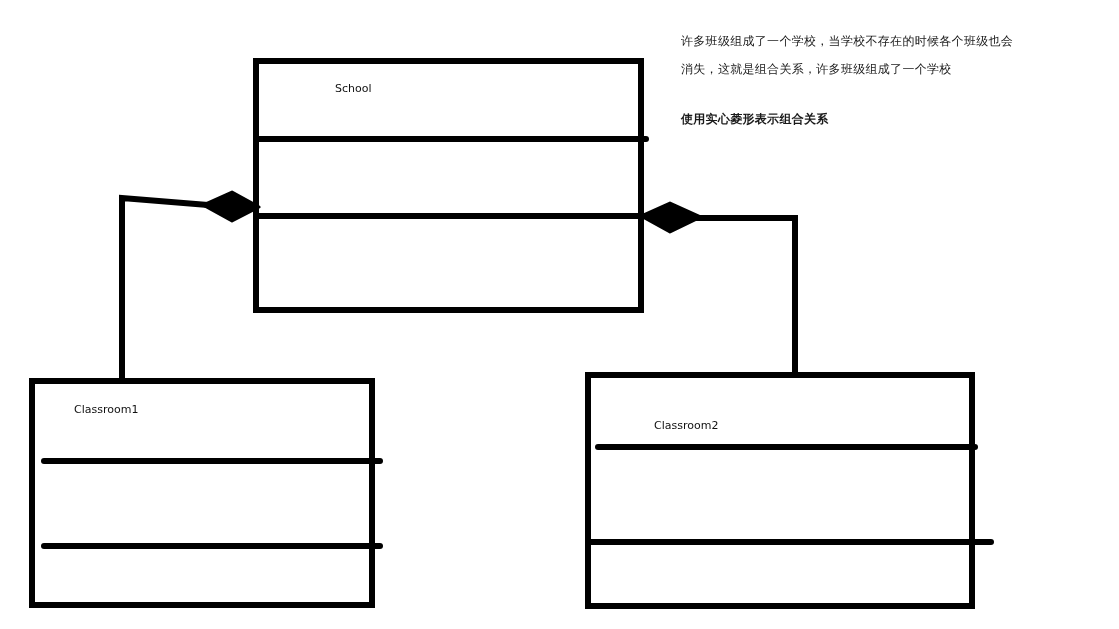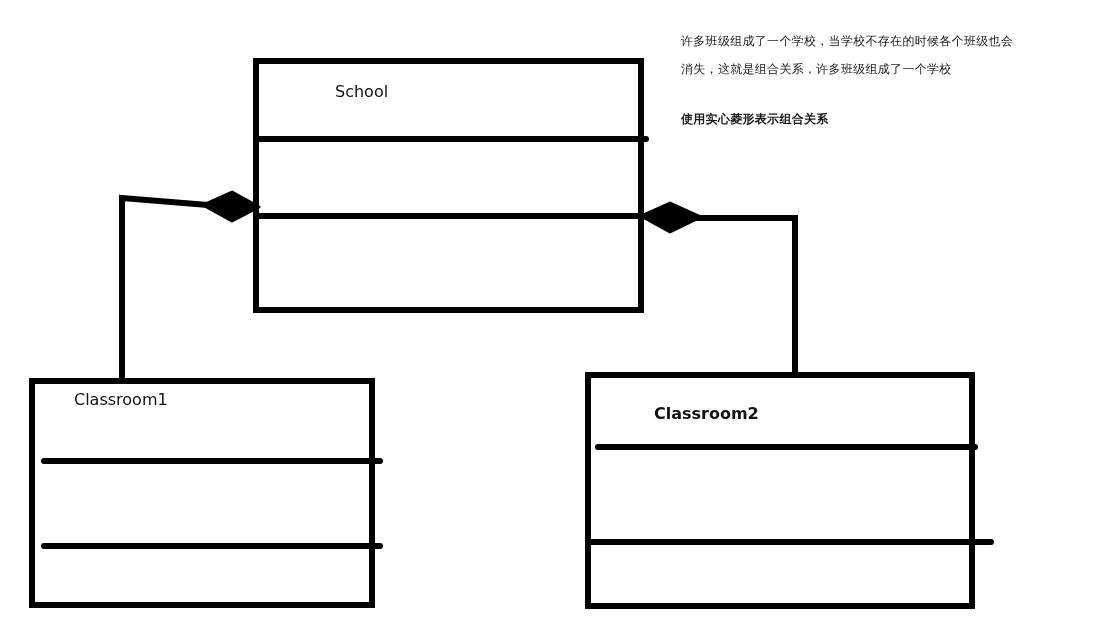--- a/index.html
+++ b/index.html
@@ -35,26 +35,26 @@
     white-space: nowrap;
   }
   #note-line-1 { left: 681px; top: 27px; }
   #note-line-2 { left: 681px; top: 55px; }
   #note-line-3 { left: 681px; top: 105px; font-weight: bold; }
 
   .class-name {
     position: absolute;
     font-family: "DejaVu Sans", "Liberation Sans", sans-serif;
     color: #111111;
-    font-size: 16px;
+    font-size: 11px;
     white-space: nowrap;
   }
   #school-name     { left: 335px; top: 82px; }
-  #classroom1-name { left: 74px;  top: 390px; }
-  #classroom2-name { left: 654px; top: 404px; font-weight: bold; }
+  #classroom1-name { left: 74px;  top: 403px; }
+  #classroom2-name { left: 654px; top: 419px; }
 </style>
 </head>
 <body>
 
 <div id="canvas">
 
   <svg id="diagram-svg" viewBox="0 0 1119 629">
 
     <g>
       <rect x="256" y="61" width="385" height="249" fill="#ffffff" stroke="#000000" stroke-width="6"></rect>

